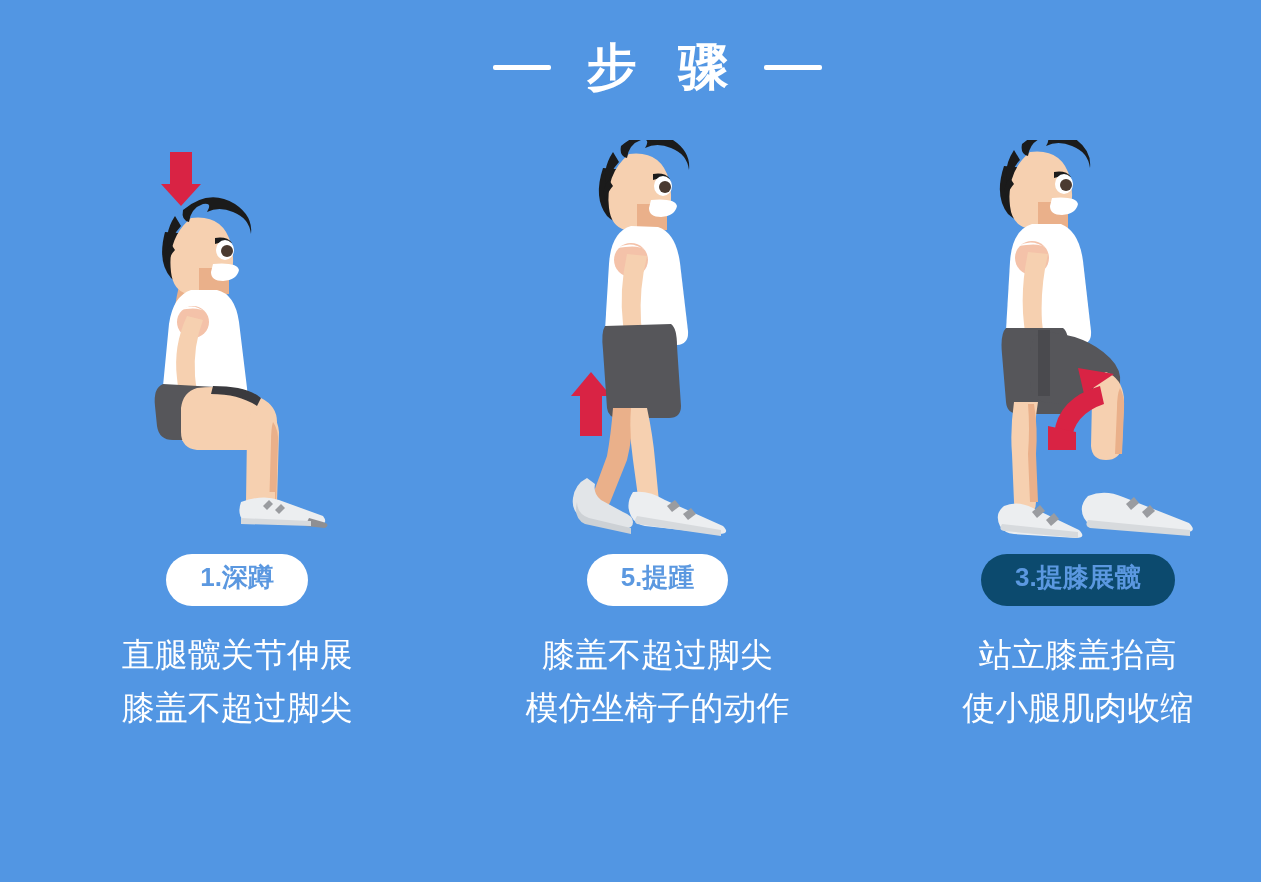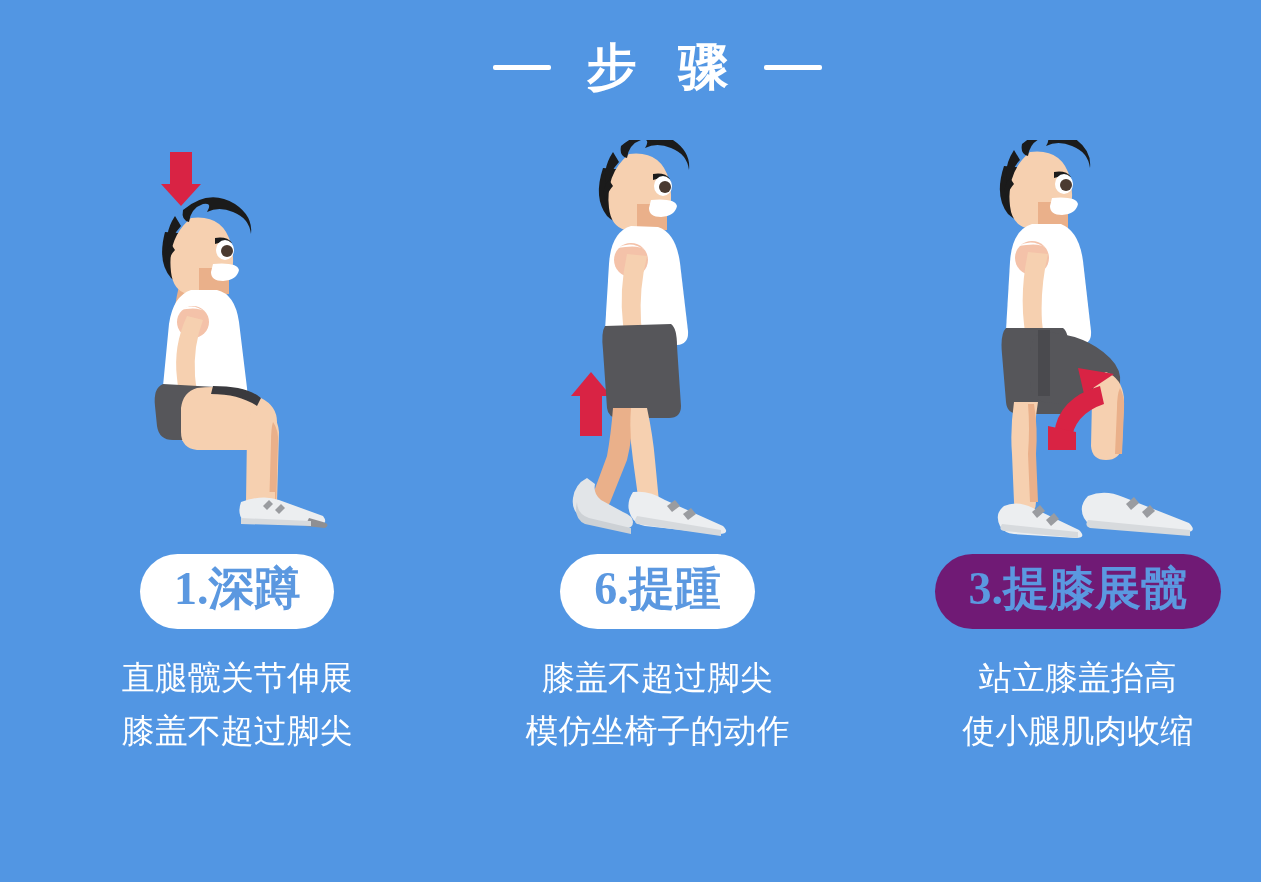--- a/index.html
+++ b/index.html
@@ -81,26 +81,25 @@
     height: 400px;
   }
 
   
   .pill {
     margin-top: 14px;
     background: #ffffff;
     color: #5b98e0;
     border-radius: 999px;
     padding: 9px 34px 13px 34px;
-    font-size: 46px;
+    font-size: 26px;
     font-weight: bold;
     line-height: 1.15;
     white-space: nowrap;
     box-sizing: border-box;
-    font-family: Liberation Serif, serif;
   }
 
   
   .caption {
     margin-top: 22px;
     text-align: center;
     color: #ffffff;
     font-size: 33px;
     line-height: 1.62;
     white-space: nowrap;
@@ -227,21 +226,21 @@
           <path d="M80 338 q-12 6 -14 20 q-2 14 10 20 l38 10 q12 2 12 -6 q0 -6 -10 -10 l-22 -12 q-8 -6 -6 -16 Z" fill="#e2e5e8"></path>
           <path d="M70 362 q0 12 12 16 l42 10 l0 6 l-46 -10 q-12 -6 -8 -22 Z" fill="#cdd1d5"></path>
 
           <path d="M126 352 q-8 12 -2 24 q4 8 14 10 l74 8 q12 0 4 -8 l-58 -26 q-16 -10 -32 -8 Z" fill="#eceef0"></path>
           <path d="M130 376 l84 14 l0 6 l-84 -12 q-4 -2 0 -8 Z" fill="#d7dadd"></path>
           <path d="M160 366 l8 -6 l5 6 l-8 6 Z" fill="#9a9ca0"></path>
           <path d="M176 374 l8 -6 l5 6 l-8 6 Z" fill="#9a9ca0"></path>
         </svg>
       </div>
 
-      <div class="pill" style="background: rgb(255, 255, 255); color: rgb(91, 152, 224);">6.提踵</div>
+      <div class="pill" style="background: rgb(255, 255, 255); color: rgb(91, 152, 224);">5.提踵</div>
 
       <div class="caption">
         <span class="caption-line">膝盖不超过脚尖</span>
         <span class="caption-line">模仿坐椅子的动作</span>
       </div>
     </div>
 
     <div class="column">
       <div class="figure-stage">
         <svg viewBox="0 0 300 400" xmlns="http://www.w3.org/2000/svg">
@@ -287,21 +286,21 @@
           <path d="M198 364 l8 -7 l5 6 l-8 7 Z" fill="#9a9ca0"></path>
           <path d="M214 372 l8 -7 l5 6 l-8 7 Z" fill="#9a9ca0"></path>
 
           <path d="M76 366 q-10 8 -4 20 q4 7 14 8 l62 4 q11 0 3 -8 l-46 -22 q-16 -8 -29 -2 Z" fill="#eceef0"></path>
           <path d="M74 384 l76 8 l0 6 l-74 -7 q-6 -1 -2 -7 Z" fill="#d7dadd"></path>
           <path d="M104 372 l8 -7 l5 6 l-8 7 Z" fill="#9a9ca0"></path>
           <path d="M118 380 l8 -7 l5 6 l-8 7 Z" fill="#9a9ca0"></path>
         </svg>
       </div>
 
-      <div class="pill" style="background: #701a75; color: rgb(91, 152, 224);">3.提膝展髋</div>
+      <div class="pill" style="background: #0c4a6e; color: rgb(91, 152, 224);">3.提膝展髋</div>
 
       <div class="caption">
         <span class="caption-line">站立膝盖抬高</span>
         <span class="caption-line">使小腿肌肉收缩</span>
       </div>
     </div>
 
   </div>
 </div>
 

